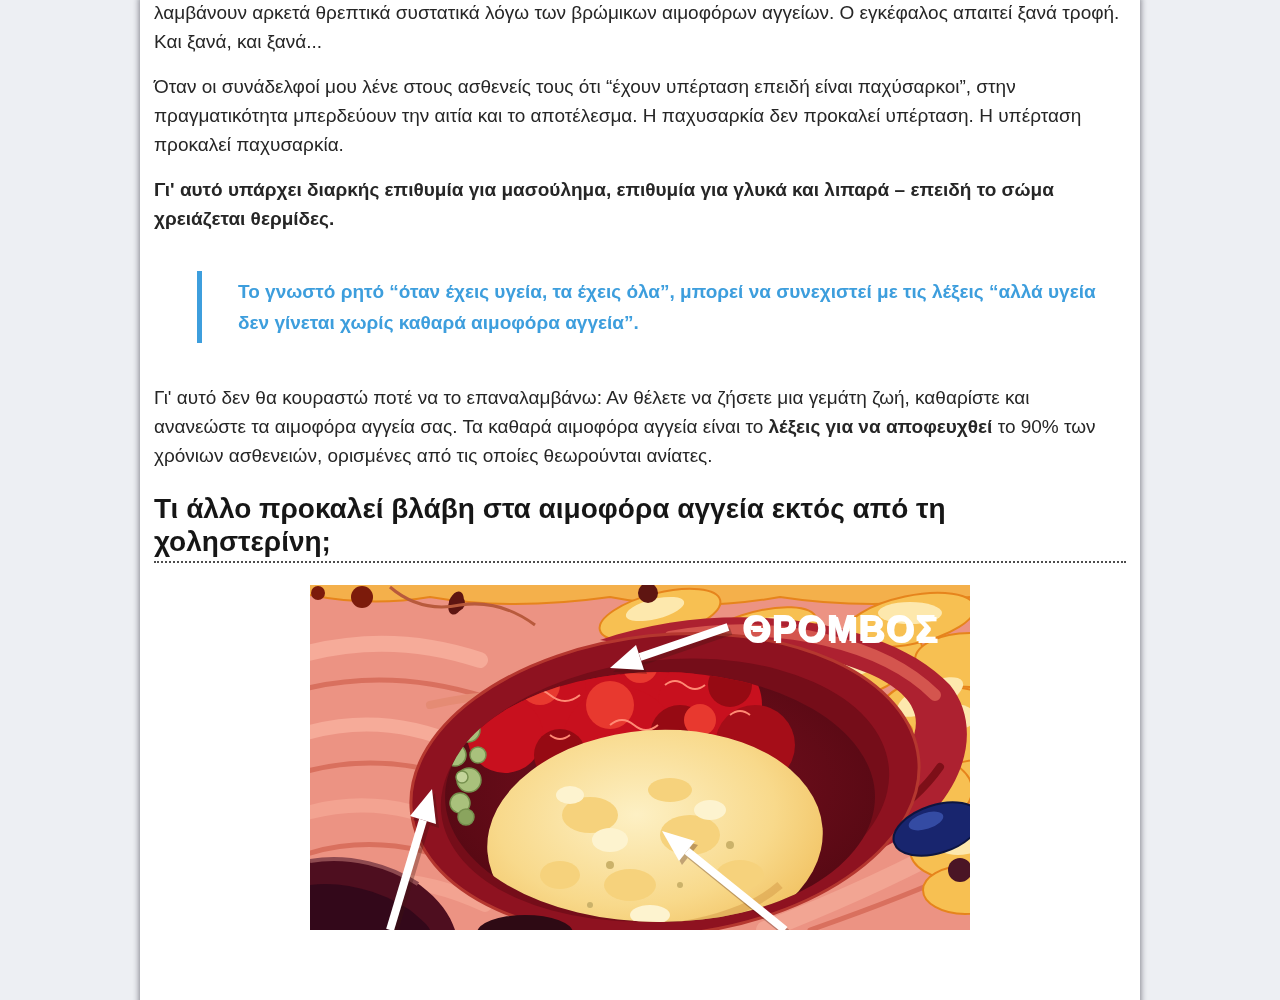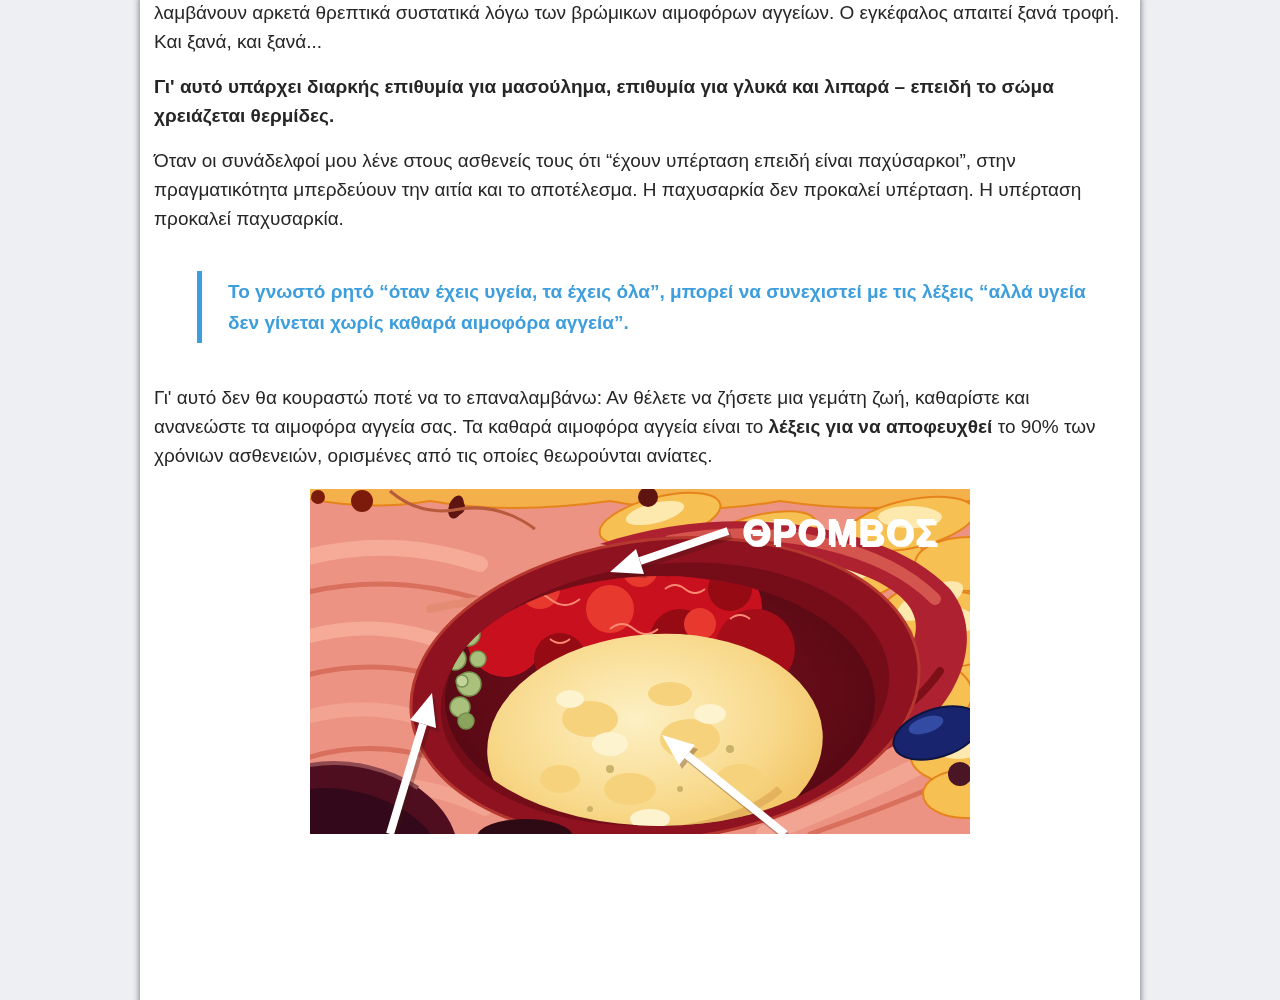--- a/index.html
+++ b/index.html
@@ -20,21 +20,21 @@
     font-size: 19px; line-height: 29px;
     color: #262626;
     margin: 0 0 16px 0;
   }
   .body-text.intro { margin-top: -2px; }
   .body-text.bold { font-weight: 700; }
   .body-text strong { font-weight: 700; }
   blockquote {
     margin: 38px 0 40px 43px;
     border-left: 5px solid #3d9edd;
-    padding: 5px 30px 5px 26px;
+    padding: 5px 30px 5px 36px;
   }
   .quote-text {
     margin: 0;
     font-size: 19px; line-height: 31px;
     font-weight: 700;
     color: #3d9edd;
   }
   h2.section-heading {
     font-size: 28px; line-height: 33px;
     font-weight: 700;
@@ -58,30 +58,31 @@
 </style>
 </head>
 <body>
 
 <div class="page">
   <main class="card">
     <article>
 
       <p class="body-text intro">λαμβάνουν αρκετά θρεπτικά συστατικά λόγω των βρώμικων αιμοφόρων αγγείων. Ο εγκέφαλος απαιτεί ξανά τροφή. Και ξανά, και ξανά...</p>
 
+      <p class="body-text">Όταν οι συνάδελφοί μου λένε στους ασθενείς τους ότι “έχουν υπέρταση επειδή είναι παχύσαρκοι”, στην πραγματικότητα μπερδεύουν την αιτία και το αποτέλεσμα. Η παχυσαρκία δεν προκαλεί υπέρταση. Η υπέρταση προκαλεί παχυσαρκία.</p>
+
       <p class="body-text bold">Γι' αυτό υπάρχει διαρκής επιθυμία για μασούλημα, επιθυμία για γλυκά και λιπαρά – επειδή το σώμα χρειάζεται θερμίδες.</p>
-
-      <p class="body-text">Όταν οι συνάδελφοί μου λένε στους ασθενείς τους ότι “έχουν υπέρταση επειδή είναι παχύσαρκοι”, στην πραγματικότητα μπερδεύουν την αιτία και το αποτέλεσμα. Η παχυσαρκία δεν προκαλεί υπέρταση. Η υπέρταση προκαλεί παχυσαρκία.</p>
 
       <blockquote>
         <p class="quote-text">Το γνωστό ρητό “όταν έχεις υγεία, τα έχεις όλα”, μπορεί να συνεχιστεί με τις λέξεις “αλλά υγεία δεν γίνεται χωρίς καθαρά αιμοφόρα αγγεία”.</p>
       </blockquote>
 
       <p class="body-text"><span>Γι' αυτό δεν θα κουραστώ ποτέ να το επαναλαμβάνω: Αν θέλετε να ζήσετε μια γεμάτη ζωή, καθαρίστε και ανανεώστε τα αιμοφόρα αγγεία σας. Τα καθαρά αιμοφόρα αγγεία είναι το </span><strong>λέξεις για να αποφευχθεί</strong><span> το 90% των χρόνιων ασθενειών, ορισμένες από τις οποίες θεωρούνται ανίατες.</span></p>
 
+      <h2 class="section-heading">Τι άλλο προκαλεί βλάβη στα αιμοφόρα αγγεία εκτός από τη χοληστερίνη;</h2>
 
 
       <figure class="illustration">
         <svg width="660" height="345" viewBox="0 0 660 345" role="img">
           <defs>
             <radialGradient id="plq" cx="45%" cy="38%" r="75%">
               <stop offset="0%" stop-color="#fdf0c4"></stop>
               <stop offset="55%" stop-color="#f8d98b"></stop>
               <stop offset="100%" stop-color="#eeb74e"></stop>
             </radialGradient>

